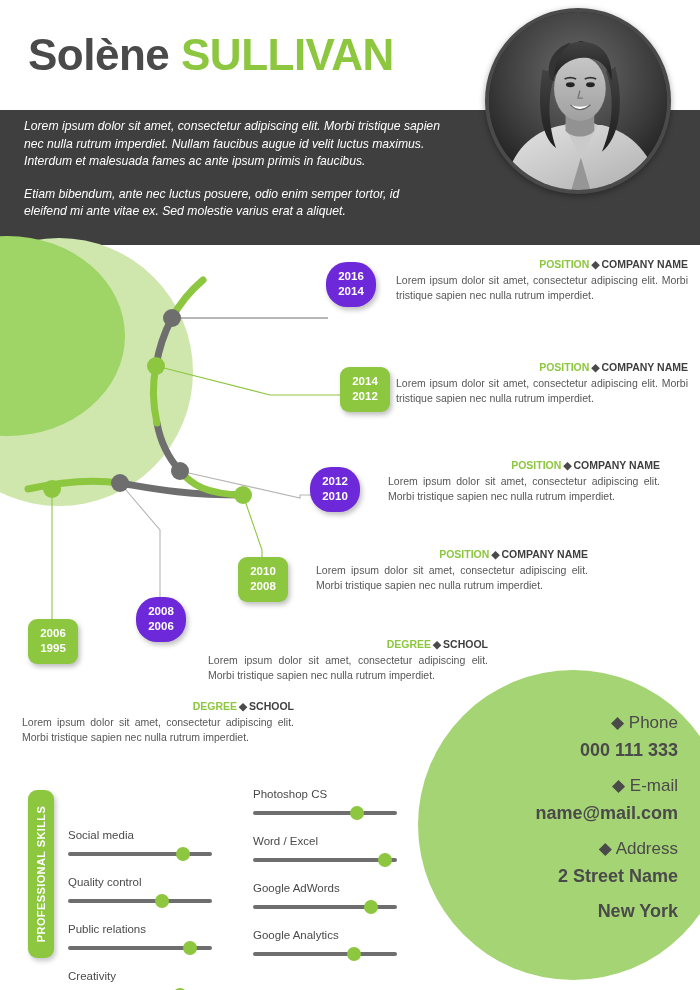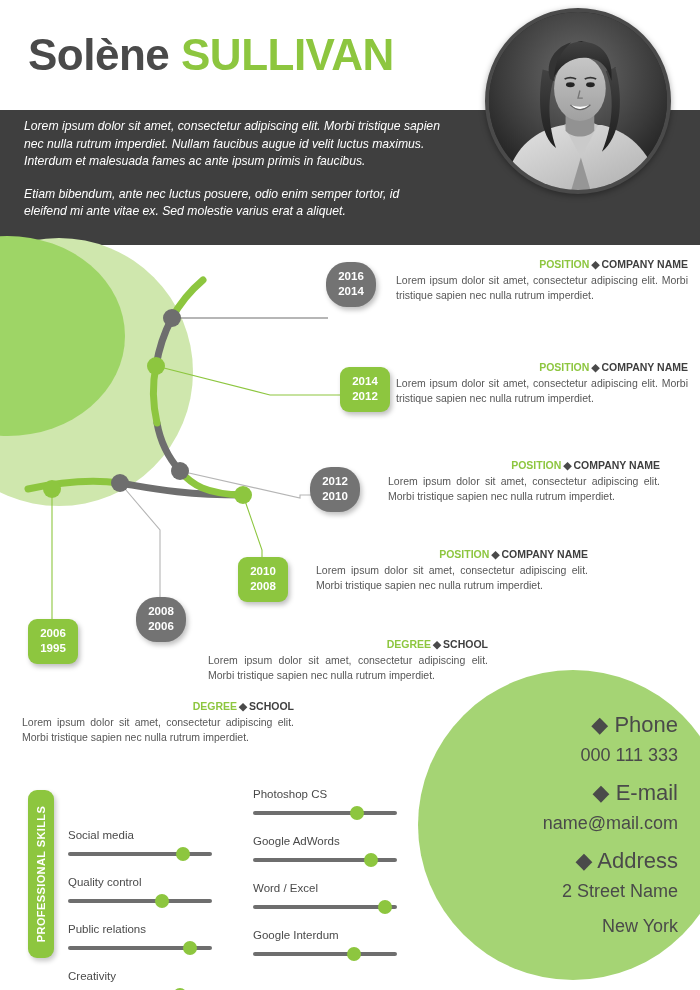--- a/index.html
+++ b/index.html
@@ -99,27 +99,27 @@
     background: #a5d474;
   }
   #contact-list {
     position: absolute;
     right: 22px; top: 712px;
     width: 230px;
     text-align: right;
     color: #4a4a4a;
   }
   .contact-label {
-    font-size: 22px;
+    font-size: 17px;
     margin-bottom: 7px;
     white-space: nowrap;
   }
   .contact-value {
     font-size: 18px;
-    font-weight: normal;
+    font-weight: bold;
     margin-bottom: 14px;
     white-space: nowrap;
   }
 
   
   #timeline-svg {
     position: absolute;
     left: 0; top: 245px;
     width: 700px; height: 420px;
   }
@@ -130,21 +130,21 @@
     width: 50px;
     padding: 7px 0 8px 0;
     border-radius: 9px;
     text-align: center;
     color: #ffffff;
     font-size: 11.5px;
     font-weight: bold;
     line-height: 15px;
     box-shadow: 2px 3px 5px rgba(0,0,0,0.25);
   }
-  .date-badge.gray { background: #737373; border-radius: 21px; }
+  .date-badge.gray { background: #6d28d9; border-radius: 21px; }
   .date-badge.green { background: #8DC63F; }
 
   
   .entry {
     position: absolute;
   }
   .entry-head {
     font-size: 10.5px;
     font-weight: bold;
     margin-bottom: 3px;
@@ -434,32 +434,32 @@
   </div>
 
   <div class="skill-col" id="skill-col-right">
     <div class="skill-item">
       <div class="skill-name">Photoshop  CS</div>
       <div class="skill-track">
         <div class="skill-knob" style="left: 72%;"></div>
       </div>
     </div>
     <div class="skill-item">
+      <div class="skill-name">Word / Excel</div>
+      <div class="skill-track">
+        <div class="skill-knob" style="left: 92%;"></div>
+      </div>
+    </div>
+    <div class="skill-item">
       <div class="skill-name">Google AdWords</div>
       <div class="skill-track">
         <div class="skill-knob" style="left: 82%;"></div>
       </div>
     </div>
     <div class="skill-item">
-      <div class="skill-name">Word / Excel</div>
-      <div class="skill-track">
-        <div class="skill-knob" style="left: 92%;"></div>
-      </div>
-    </div>
-    <div class="skill-item">
-      <div class="skill-name">Google Interdum</div>
+      <div class="skill-name">Google Analytics</div>
       <div class="skill-track">
         <div class="skill-knob" style="left: 70%;"></div>
       </div>
     </div>
   </div>
 
 </div>
 
 </body></html>

